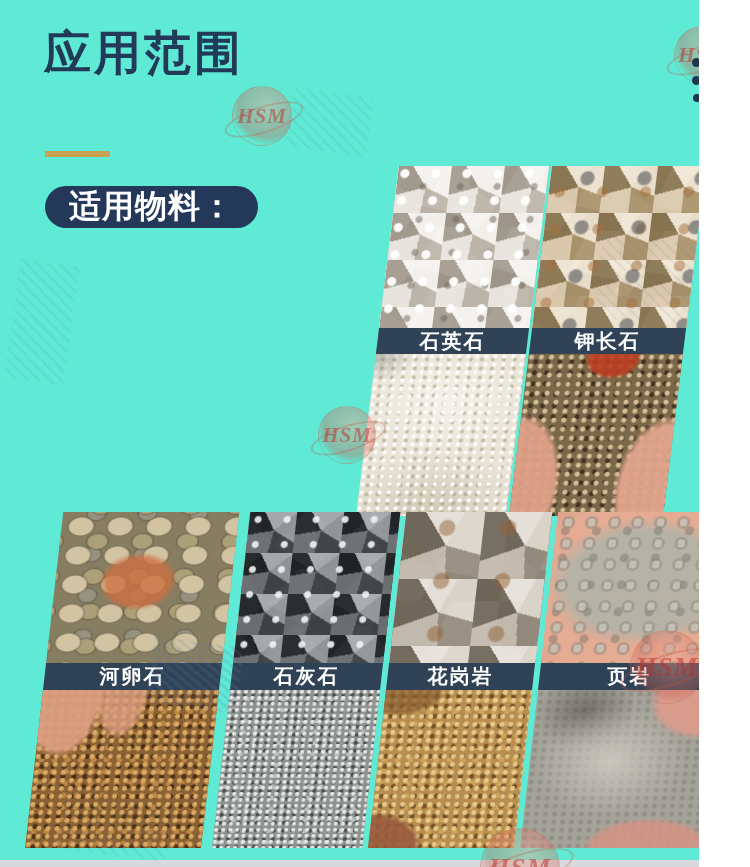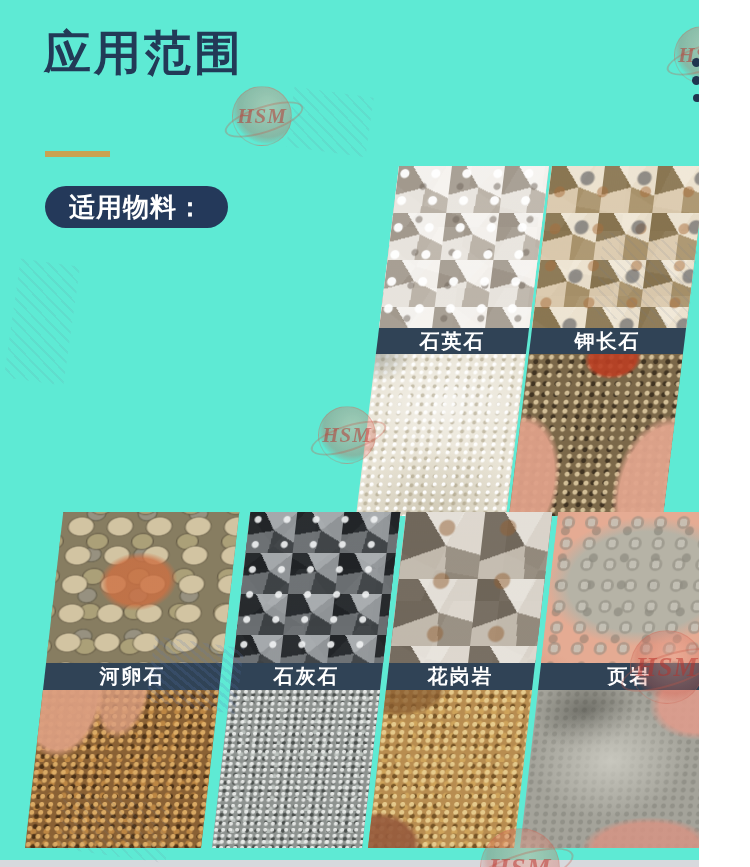--- a/index.html
+++ b/index.html
@@ -18,21 +18,21 @@
   }
   .gold-bar{
     position:absolute;left:45px;top:151px;width:65px;height:6px;z-index:10;
     background:#c9a251;
   }
   .badge{
     position:absolute;left:45px;top:186px;height:42px;z-index:10;
     background:#24395a;border-radius:21px;display:flex;align-items:center;
     padding:0 24px;
   }
-  .badge span{color:#ffffff;font-size:26px;font-weight:bold;letter-spacing:1px;}
+  .badge span{color:#ffffff;font-size:32px;font-weight:bold;letter-spacing:1px;}
   .desc{
     position:absolute;left:44px;top:246px;width:332px;margin:0;z-index:10;
     font-size:23px;line-height:29.5px;font-weight:600;color:#223a57;
     text-align:justify;
   }
   
   .dots{position:absolute;left:692px;top:58px;z-index:12;display:flex;flex-direction:column;gap:9px;align-items:center;}
   .dot{width:9px;height:9px;border-radius:50%;background:#20354f;}
   .dot.small{width:8px;height:8px;}
   

